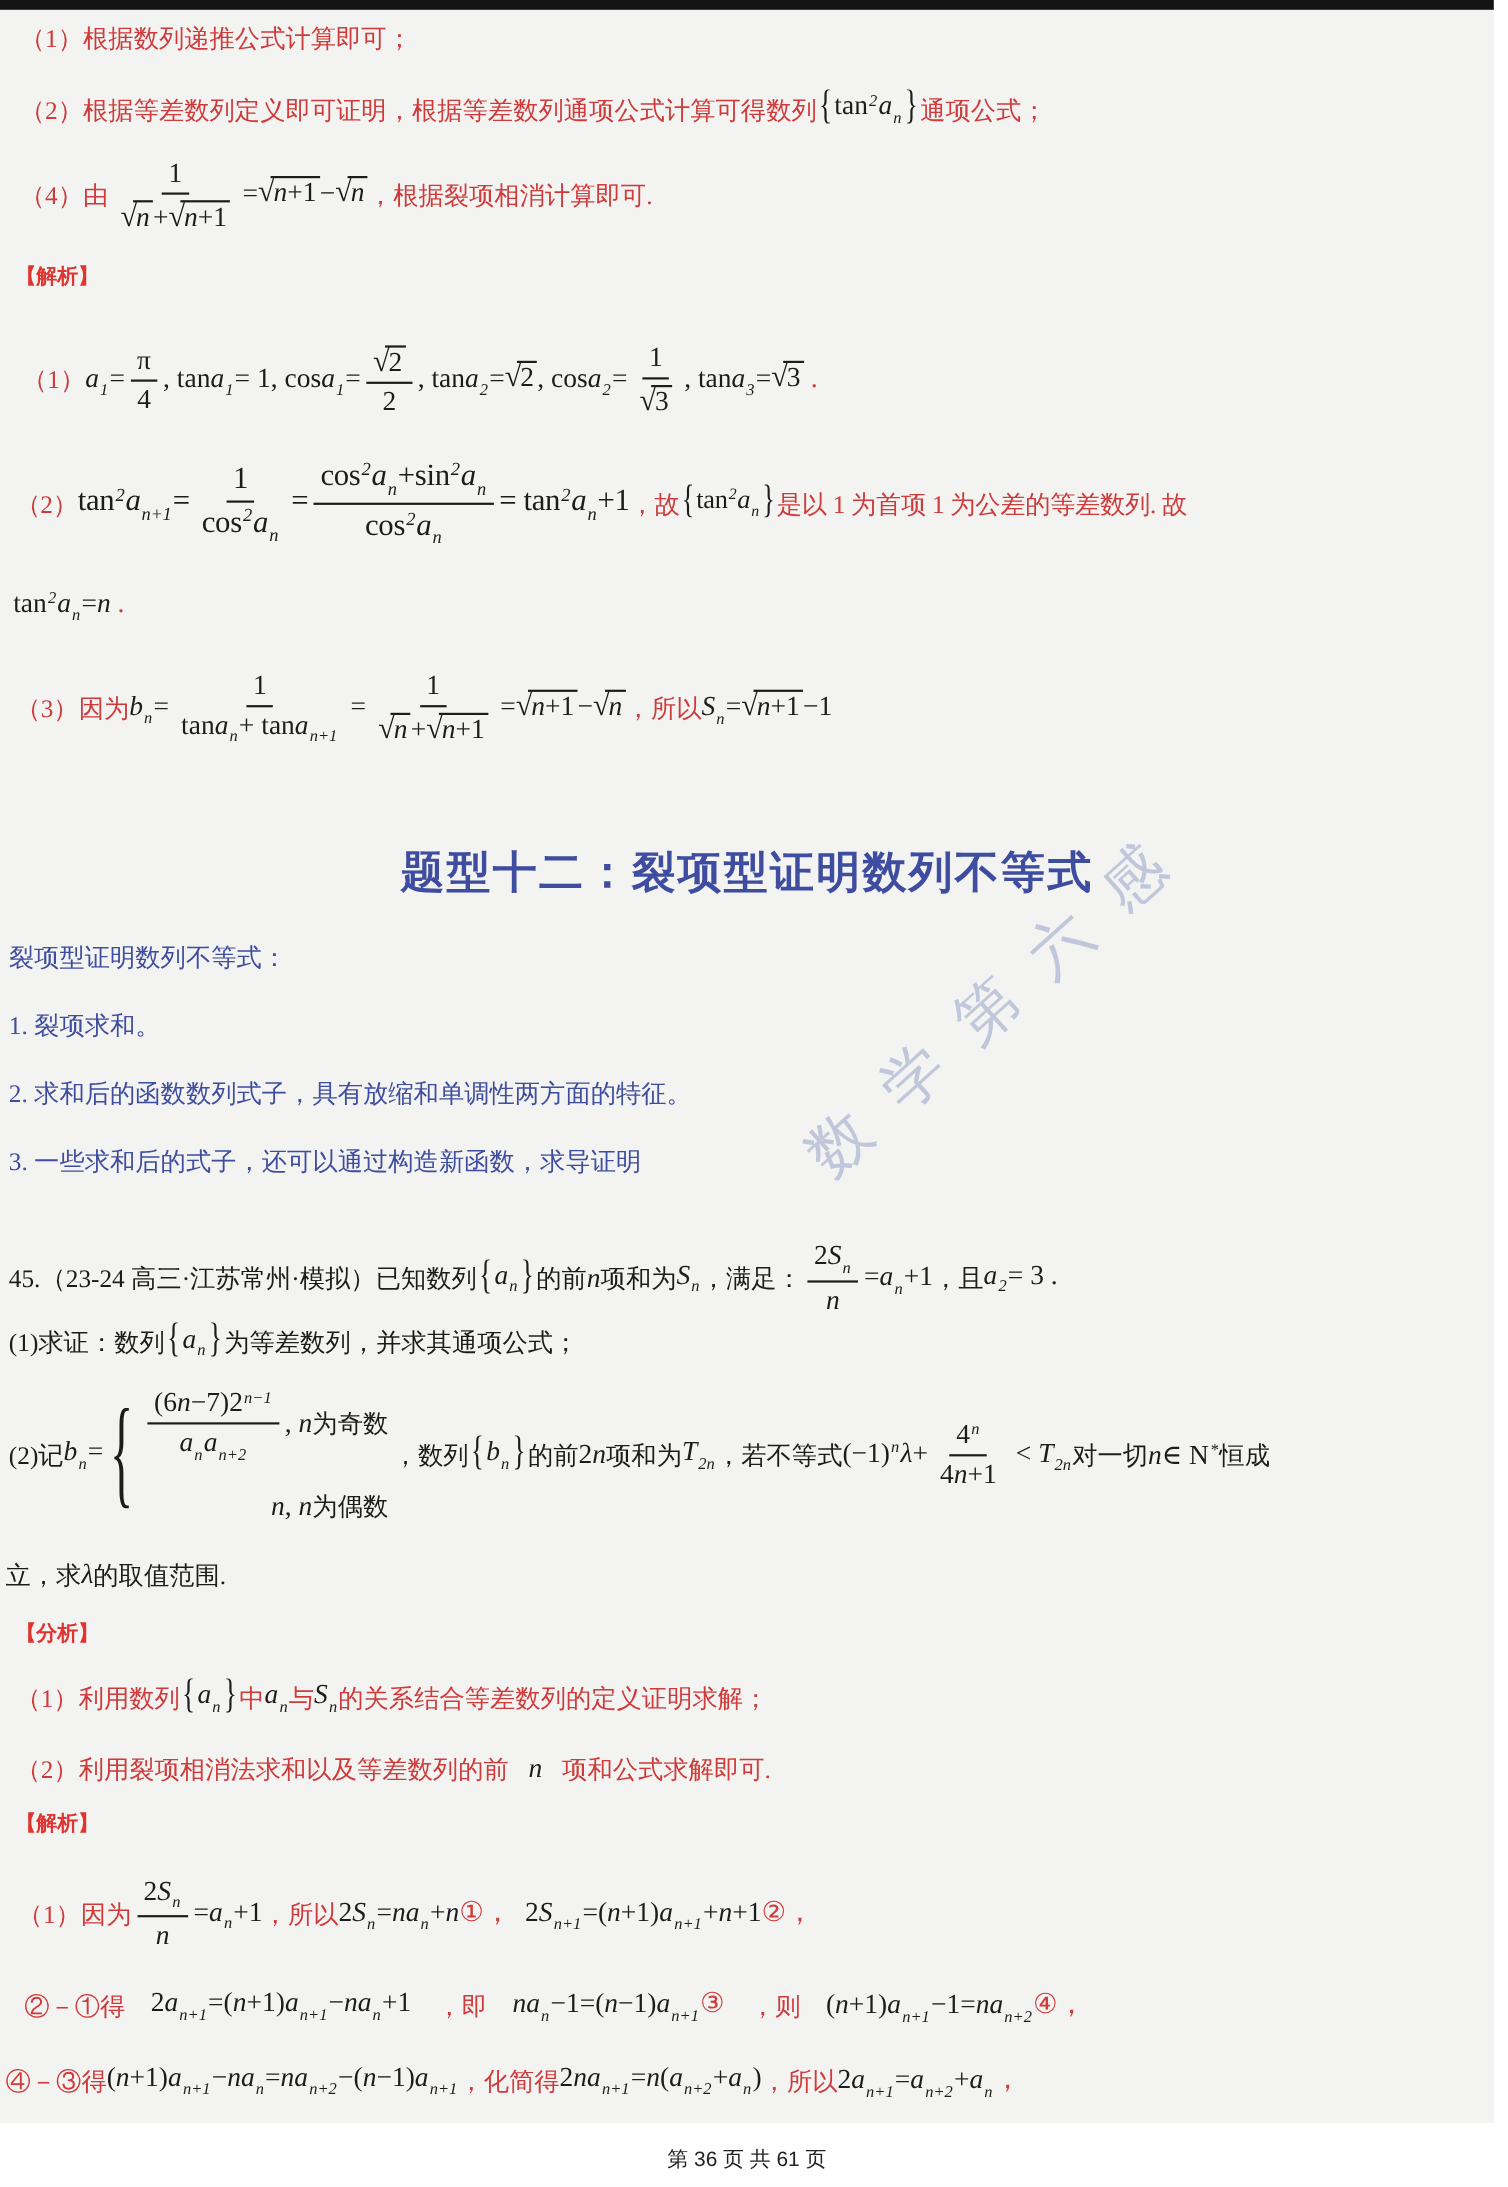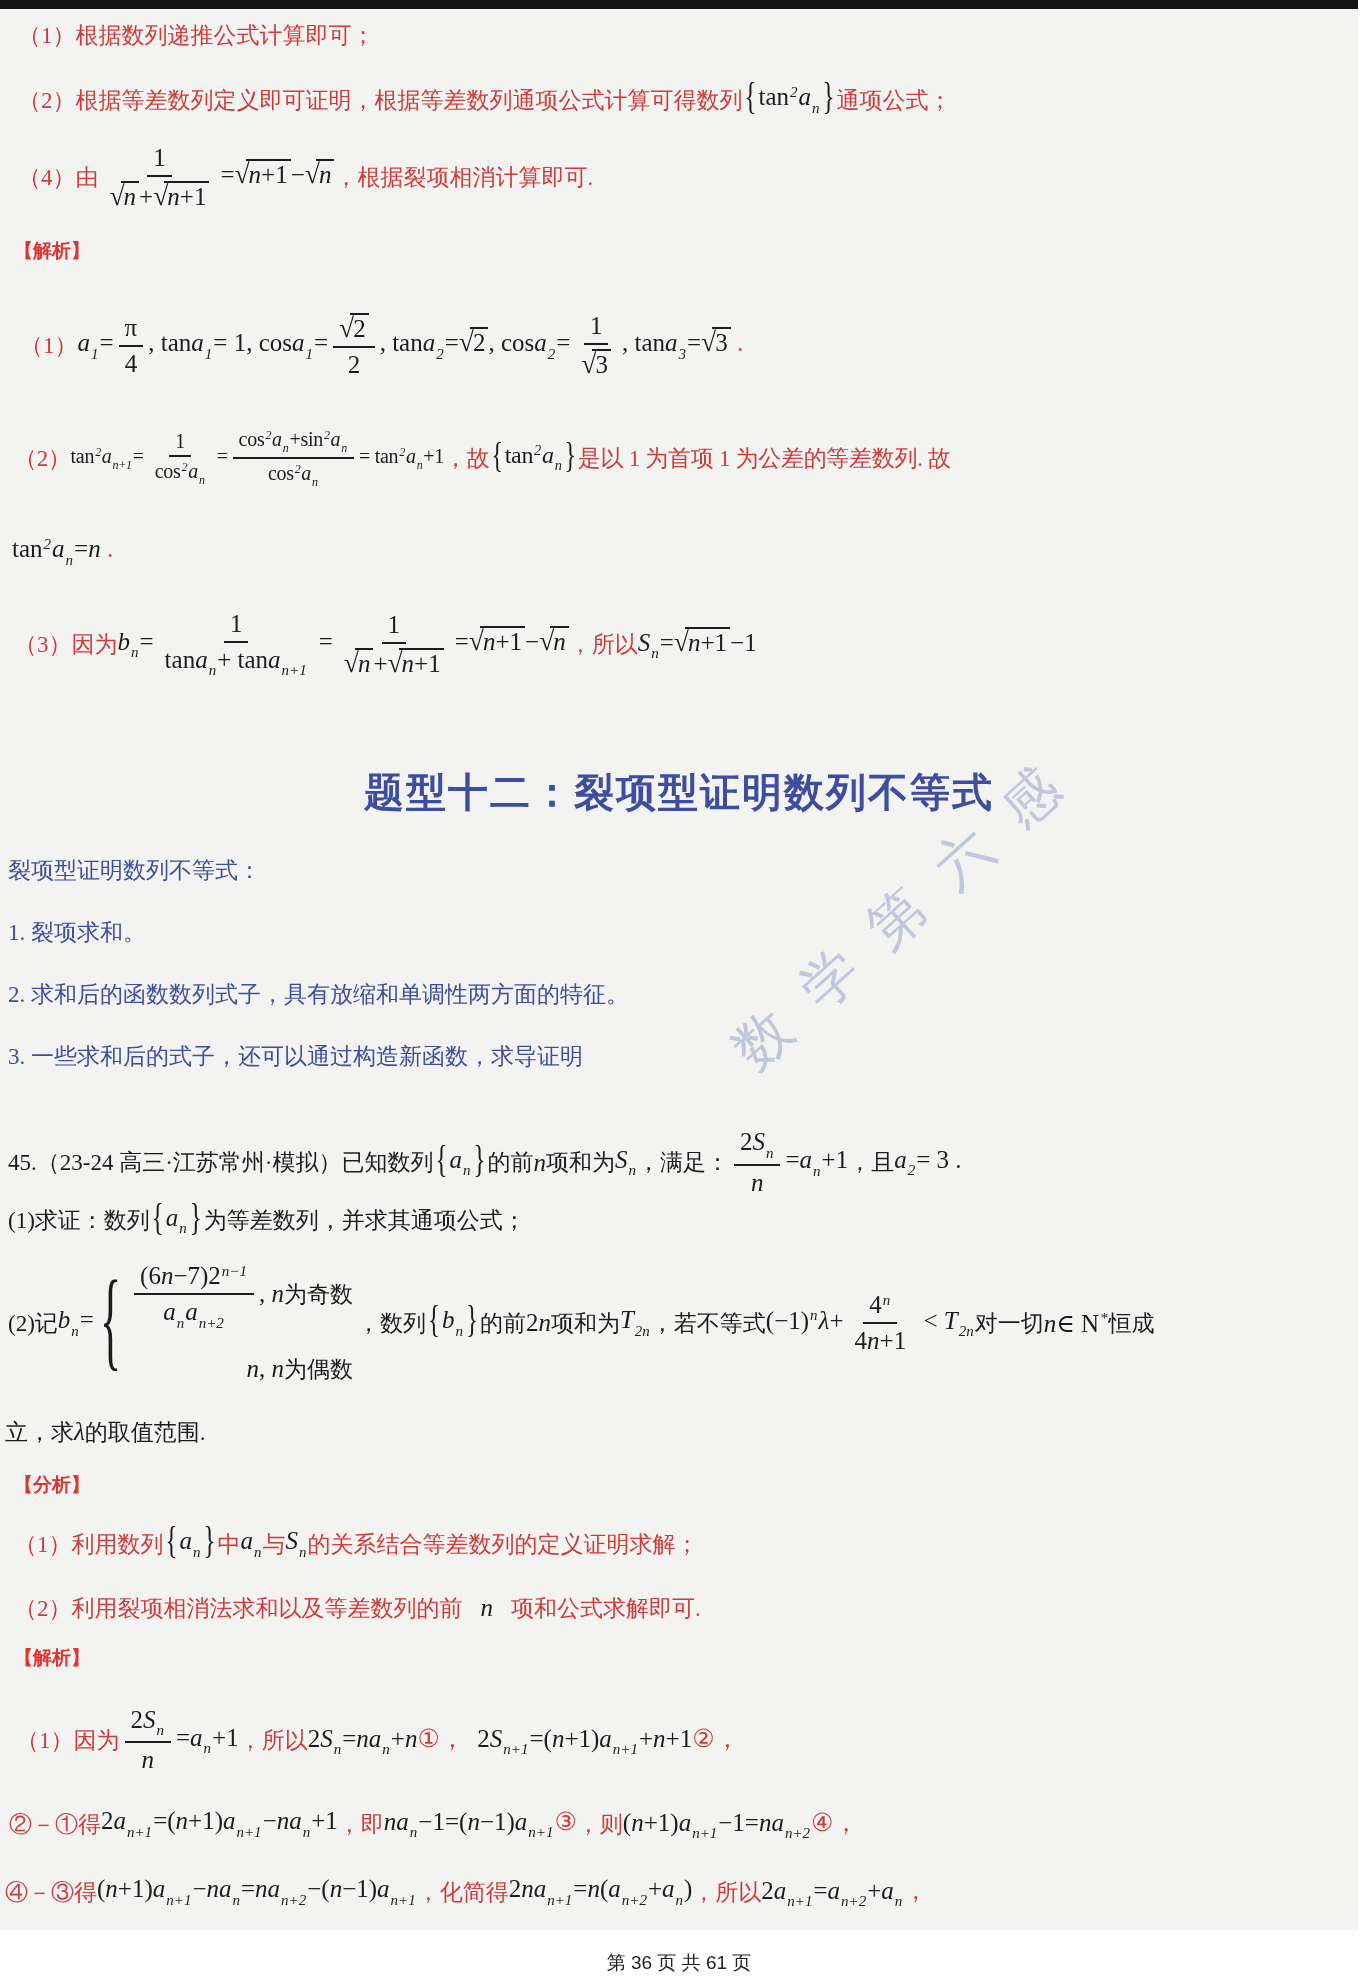--- a/index.html
+++ b/index.html
@@ -85,21 +85,21 @@
           <span class="num"><span class="sqrt"><span class="rs">√</span><span class="vinc"><span class="up">2</span></span></span></span>
           <span class="den"><span class="up">2</span></span>
         </span><span class="up">, tan</span><span class="it">a</span><span class="ssub">2</span><span class="up">=</span><span class="sqrt"><span class="rs">√</span><span class="vinc"><span class="up">2</span></span></span><span class="up">, cos</span><span class="it">a</span><span class="ssub">2</span><span class="up">=</span><span class="frac">
           <span class="num"><span class="up">1</span></span>
           <span class="den"><span class="sqrt"><span class="rs">√</span><span class="vinc"><span class="up">3</span></span></span></span>
         </span><span class="up">, tan</span><span class="it">a</span><span class="ssub">3</span><span class="up">=</span><span class="sqrt"><span class="rs">√</span><span class="vinc"><span class="up">3</span></span></span><span class="up red"> .</span></span>
   </div>
 
   <div class="row tight" style="top:402px;left:14px;height:112px;">
     <span class="cjk red">（2）</span>
-    <span class="math" style="font-size:20px;"><span class="up">tan</span><span class="ssup">2</span><span class="it">a</span><span class="ssub">n+1</span><span class="up">=</span><span class="frac">
+    <span class="math" style="font-size:28px;"><span class="up">tan</span><span class="ssup">2</span><span class="it">a</span><span class="ssub">n+1</span><span class="up">=</span><span class="frac">
           <span class="num"><span class="up">1</span></span>
           <span class="den"><span class="up">cos</span><span class="ssup">2</span><span class="it">a</span><span class="ssub">n</span></span>
         </span><span class="up">=</span><span class="frac">
           <span class="num"><span class="up">cos</span><span class="ssup">2</span><span class="it">a</span><span class="ssub">n</span><span class="up">+sin</span><span class="ssup">2</span><span class="it">a</span><span class="ssub">n</span></span>
           <span class="den"><span class="up">cos</span><span class="ssup">2</span><span class="it">a</span><span class="ssub">n</span></span>
         </span><span class="up">= tan</span><span class="ssup">2</span><span class="it">a</span><span class="ssub">n</span><span class="up">+1</span></span>
     <span class="cjk red">，故</span>
     <span class="math" style="font-size:24px;"><span class="dlm">{</span><span class="up">tan</span><span class="ssup">2</span><span class="it">a</span><span class="ssub">n</span><span class="dlm">}</span></span>
     <span class="cjk red">是以 1 为首项 1 为公差的等差数列. 故</span>
   </div>
@@ -215,21 +215,21 @@
   <div class="row" style="top:1698px;left:16px;height:84px;">
     <span class="cjk red">（1）因为</span>
     <span class="math"><span class="frac">
           <span class="num"><span class="up">2</span><span class="it">S</span><span class="ssub">n</span></span>
           <span class="den"><span class="it">n</span></span>
         </span><span class="up">=</span><span class="it">a</span><span class="ssub">n</span><span class="up">+1</span></span>
     <span class="cjk red">，所以</span>
     <span class="math"><span class="up">2</span><span class="it">S</span><span class="ssub">n</span><span class="up">=</span><span class="it">na</span><span class="ssub">n</span><span class="up">+</span><span class="it">n</span><span class="up red">①</span><span class="up red">，</span><span class="up"> </span><span class="up">2</span><span class="it">S</span><span class="ssub">n+1</span><span class="up">=(</span><span class="it">n</span><span class="up">+1)</span><span class="it">a</span><span class="ssub">n+1</span><span class="up">+</span><span class="it">n</span><span class="up">+1</span><span class="up red">②</span><span class="up red">，</span></span>
   </div>
 
-  <div class="row" style="top:1800px;left:9px;height:48px;">
+  <div class="row" style="top:1800px;left:22px;height:48px;gap:23px;">
     <span class="cjk red">②－①得</span>
     <span class="math"><span class="up">2</span><span class="it">a</span><span class="ssub">n+1</span><span class="up">=(</span><span class="it">n</span><span class="up">+1)</span><span class="it">a</span><span class="ssub">n+1</span><span class="up">−</span><span class="it">na</span><span class="ssub">n</span><span class="up">+1</span></span>
     <span class="cjk red">，即</span>
     <span class="math"><span class="it">na</span><span class="ssub">n</span><span class="up">−1=(</span><span class="it">n</span><span class="up">−1)</span><span class="it">a</span><span class="ssub">n+1</span><span class="up red">③</span></span>
     <span class="cjk red">，则</span>
     <span class="math"><span class="up">(</span><span class="it">n</span><span class="up">+1)</span><span class="it">a</span><span class="ssub">n+1</span><span class="up">−1=</span><span class="it">na</span><span class="ssub">n+2</span><span class="up red">④</span><span class="up red">，</span></span>
   </div>
 
   <div class="row" style="top:1868px;left:5px;height:48px;">
     <span class="cjk red">④－③得</span>

